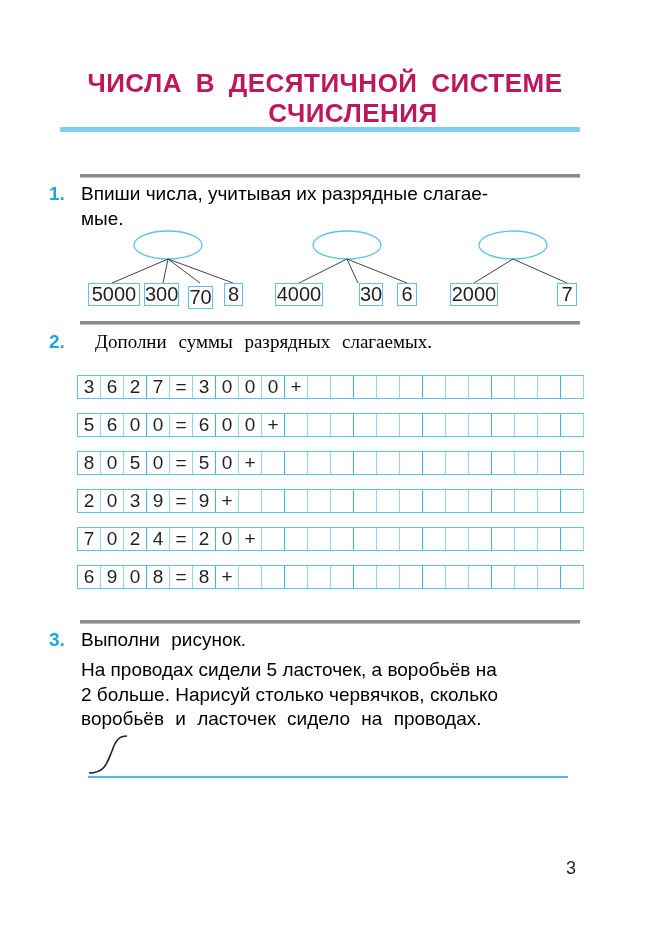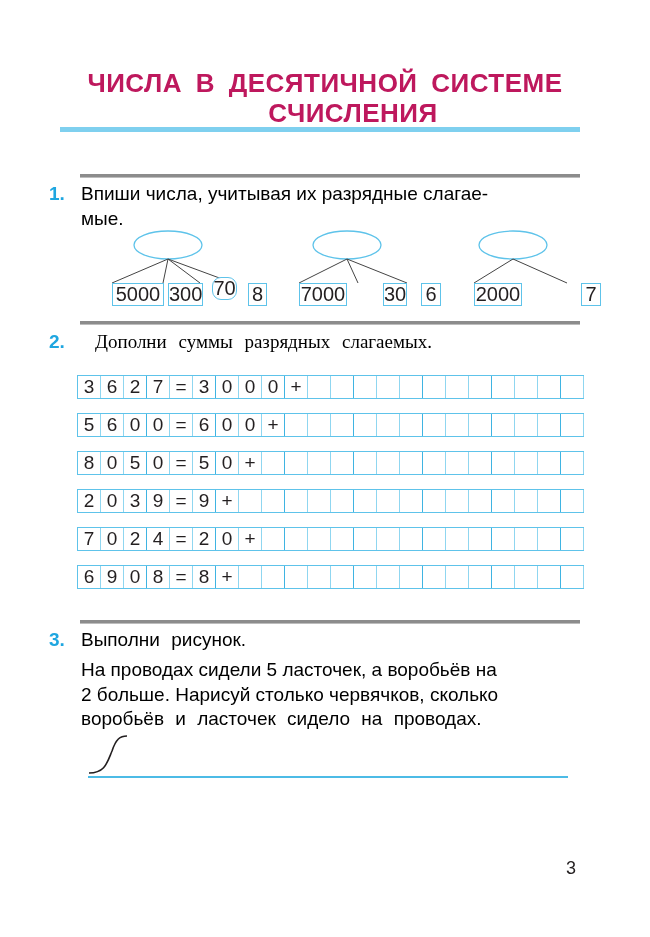--- a/index.html
+++ b/index.html
@@ -4,21 +4,21 @@
 <style>
   html,body{margin:0;padding:0;background:#fff;}
   body{width:650px;height:937px;position:relative;overflow:hidden;font-family:"Liberation Sans",sans-serif;color:#231f20;}
   .abs{position:absolute;}
   .title{left:0;width:650px;text-align:center;color:#be185d;font-weight:bold;font-size:26px;line-height:30px;letter-spacing:0.5px;word-spacing:6px;}
   .blue-bar{left:60px;top:127px;width:520px;height:5px;background:#7fd0ef;}
   .grey-line{left:80px;width:500px;height:3px;background:#8c8c8c;border-bottom:1px solid #bdbdbd;}
   .num{color:#1ea6e0;font-weight:bold;font-size:19px;}
   .txt{font-size:19px;line-height:25px;color:#000000;}
   .justify{text-align:justify;text-align-last:left;}
-  .box{border:1.5px solid #5ec3ea;background:#fff;font-size:20px;line-height:21px;text-align:center;box-sizing:border-box;height:23px;margin-left:24px;}
+  .box{border:1.5px solid #5ec3ea;background:#fff;font-size:20px;line-height:21px;text-align:center;box-sizing:border-box;height:23px;}
   .grid-row{left:77px;height:24px;display:flex;border-top:1.5px solid #5ec3ea;border-bottom:1.5px solid #5ec3ea;border-left:1.5px solid #5ec3ea;box-sizing:border-box;}
   .cell{width:23px;height:100%;border-right:1.5px solid #8fd6f0;box-sizing:border-box;font-size:19px;line-height:21px;text-align:center;color:#231f20;}
   .cell.dark{border-right-color:#3fb4e2;}
   .page-num{font-size:18px;}
 </style>
 </head>
 <body>
 
 <div class="abs title" style="top:68px;">ЧИСЛА  В  ДЕСЯТИЧНОЙ  СИСТЕМЕ</div>
 <div class="abs title" style="top:98px;padding-left:28px;">СЧИСЛЕНИЯ</div>
@@ -42,24 +42,24 @@
   <line x1="347" y1="259" x2="358" y2="283" stroke="#444" stroke-width="1"></line>
   <line x1="347" y1="259" x2="407" y2="283" stroke="#444" stroke-width="1"></line>
 
   <ellipse cx="513" cy="245" rx="34" ry="14" fill="none" stroke="#5ec3ea" stroke-width="1.3"></ellipse>
   <line x1="513" y1="259" x2="474" y2="283" stroke="#444" stroke-width="1"></line>
   <line x1="513" y1="259" x2="567" y2="283" stroke="#444" stroke-width="1"></line>
 </svg>
 
 <div class="abs box" style="left:88px;top:283px;width:52px;">5000</div>
 <div class="abs box" style="left:144px;top:283px;width:35px;">300</div>
-<div class="abs box" style="left:188px;top:277px;width:25px;border-radius:9px;">70</div>
+<div class="abs box" style="left:188px;top:286px;width:25px;">70</div>
 <div class="abs box" style="left:224px;top:283px;width:19px;">8</div>
 
-<div class="abs box" style="left:275px;top:283px;width:48px;">7000</div>
+<div class="abs box" style="left:275px;top:283px;width:48px;">4000</div>
 <div class="abs box" style="left:359px;top:283px;width:24px;">30</div>
 <div class="abs box" style="left:397px;top:283px;width:20px;">6</div>
 
 <div class="abs box" style="left:450px;top:283px;width:48px;text-align:center;">2000</div>
 <div class="abs box" style="left:557px;top:283px;width:20px;">7</div>
 
 <div class="abs grey-line" style="top:321px;"></div>
 <div class="abs num" style="left:49px;top:331px;">2.</div>
 <div class="abs txt" style="left:95px;top:329px;word-spacing:7px;font-family:Liberation Serif, serif;">Дополни суммы разрядных слагаемых.</div>
 

